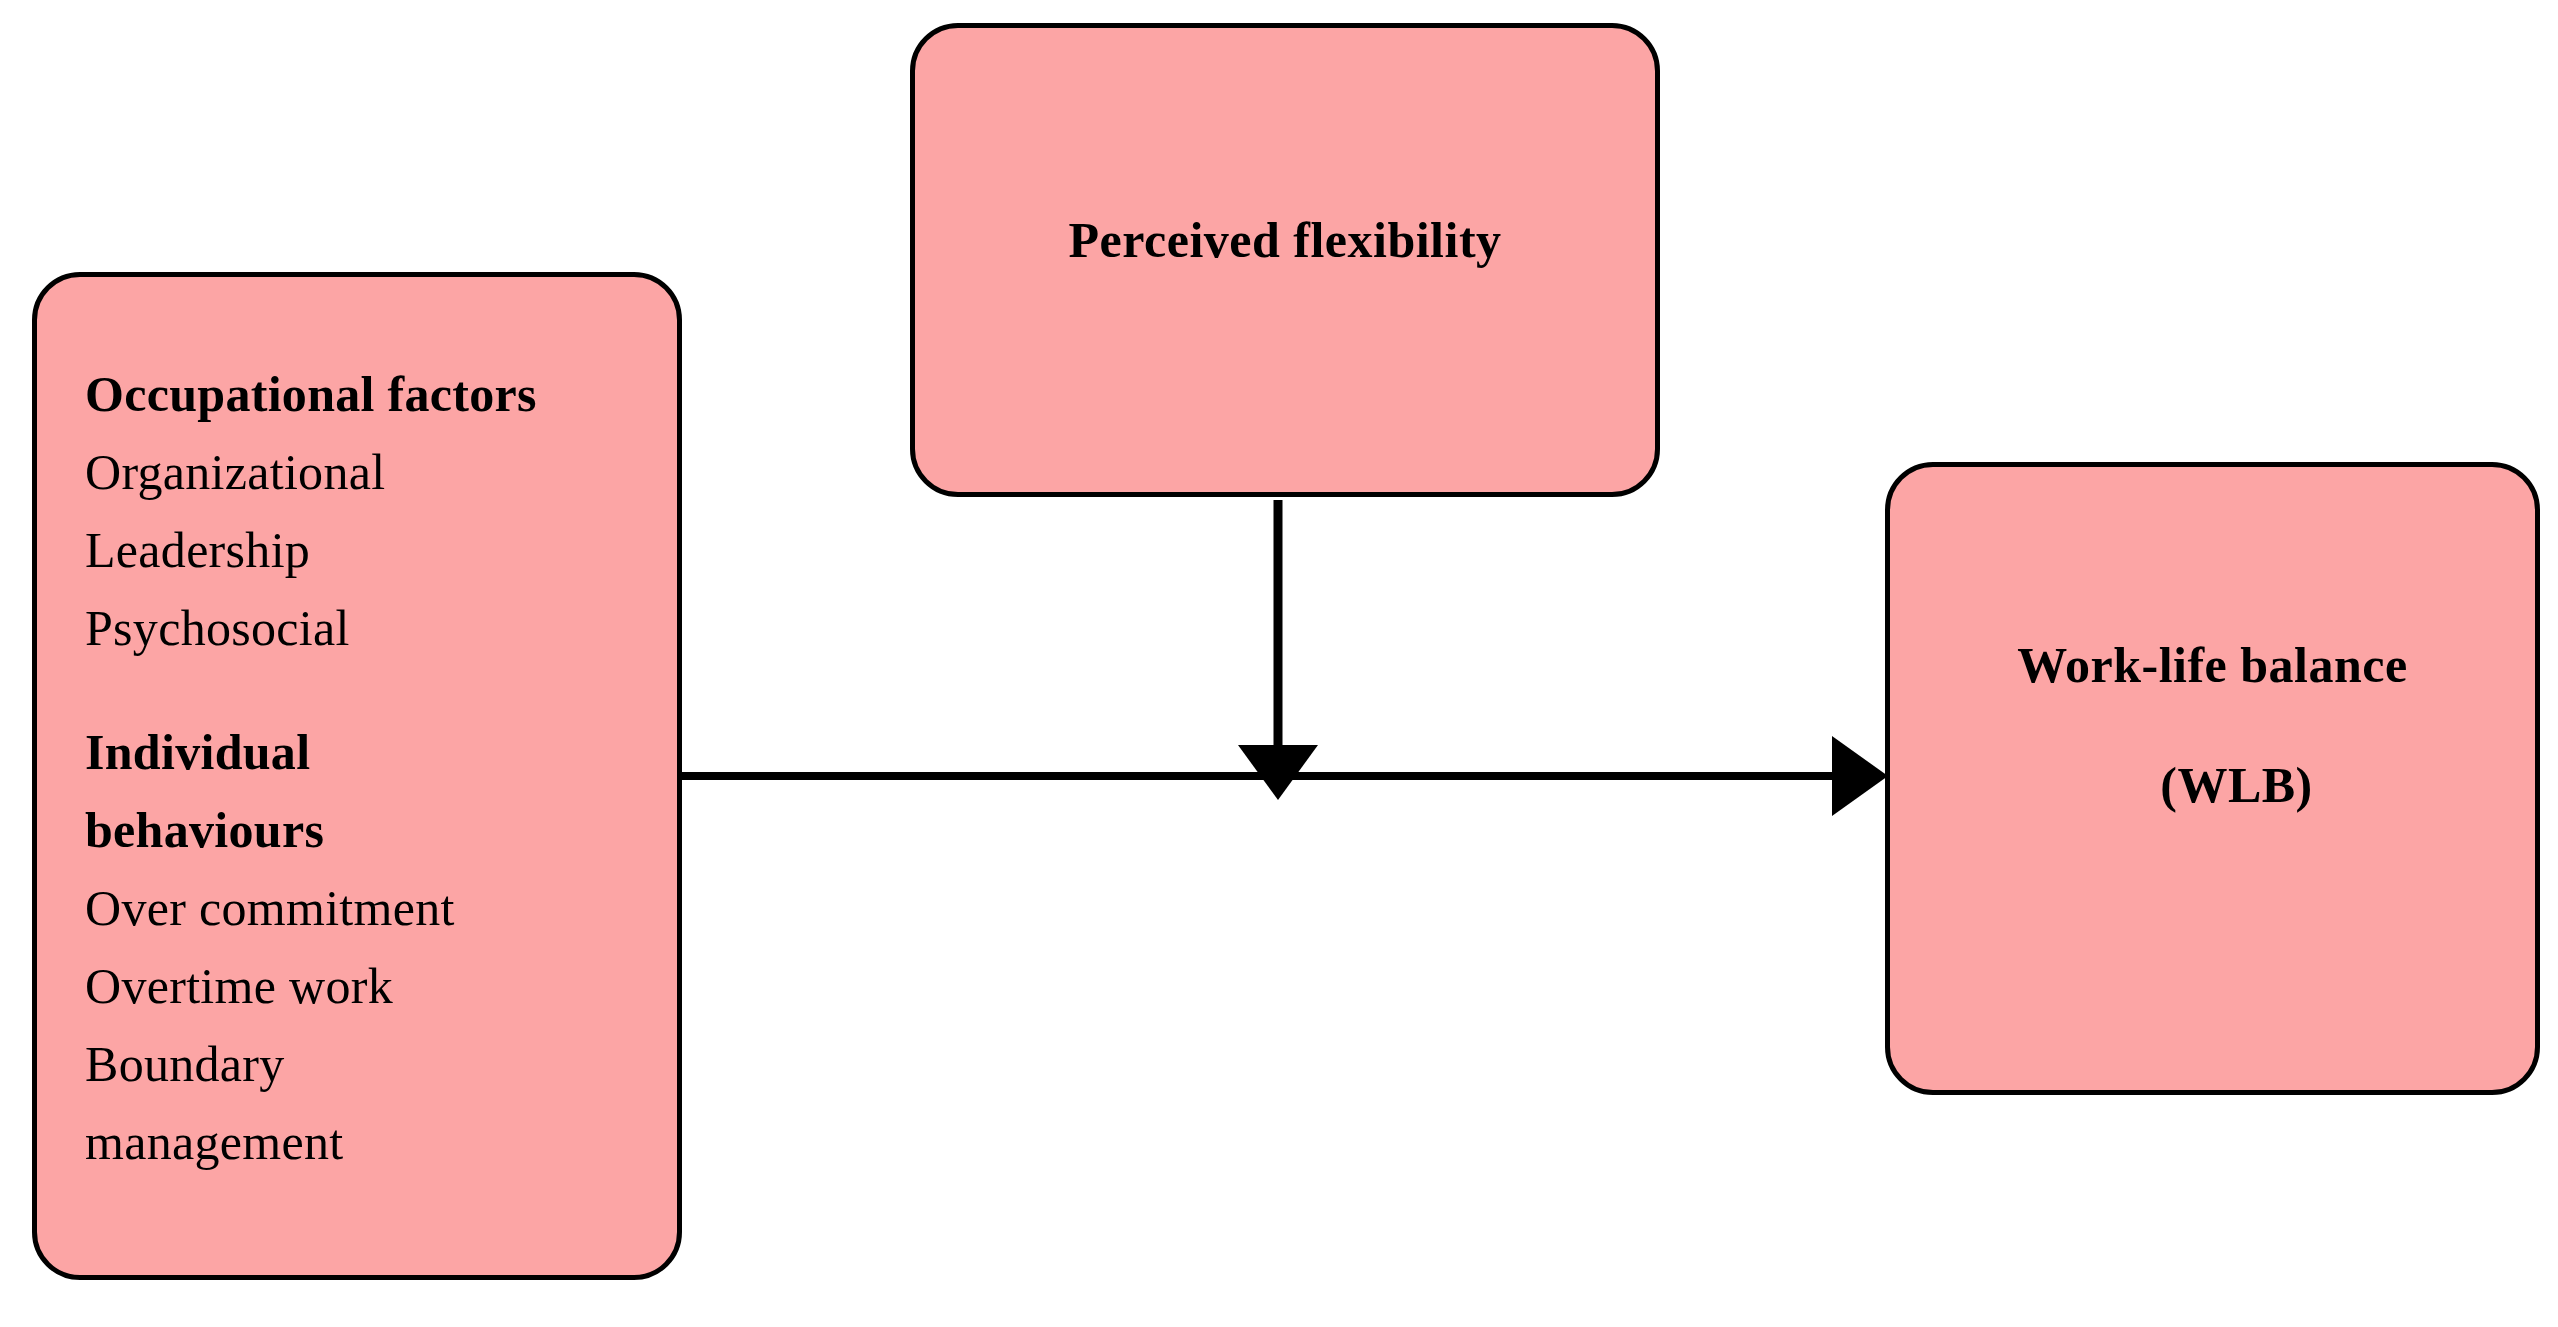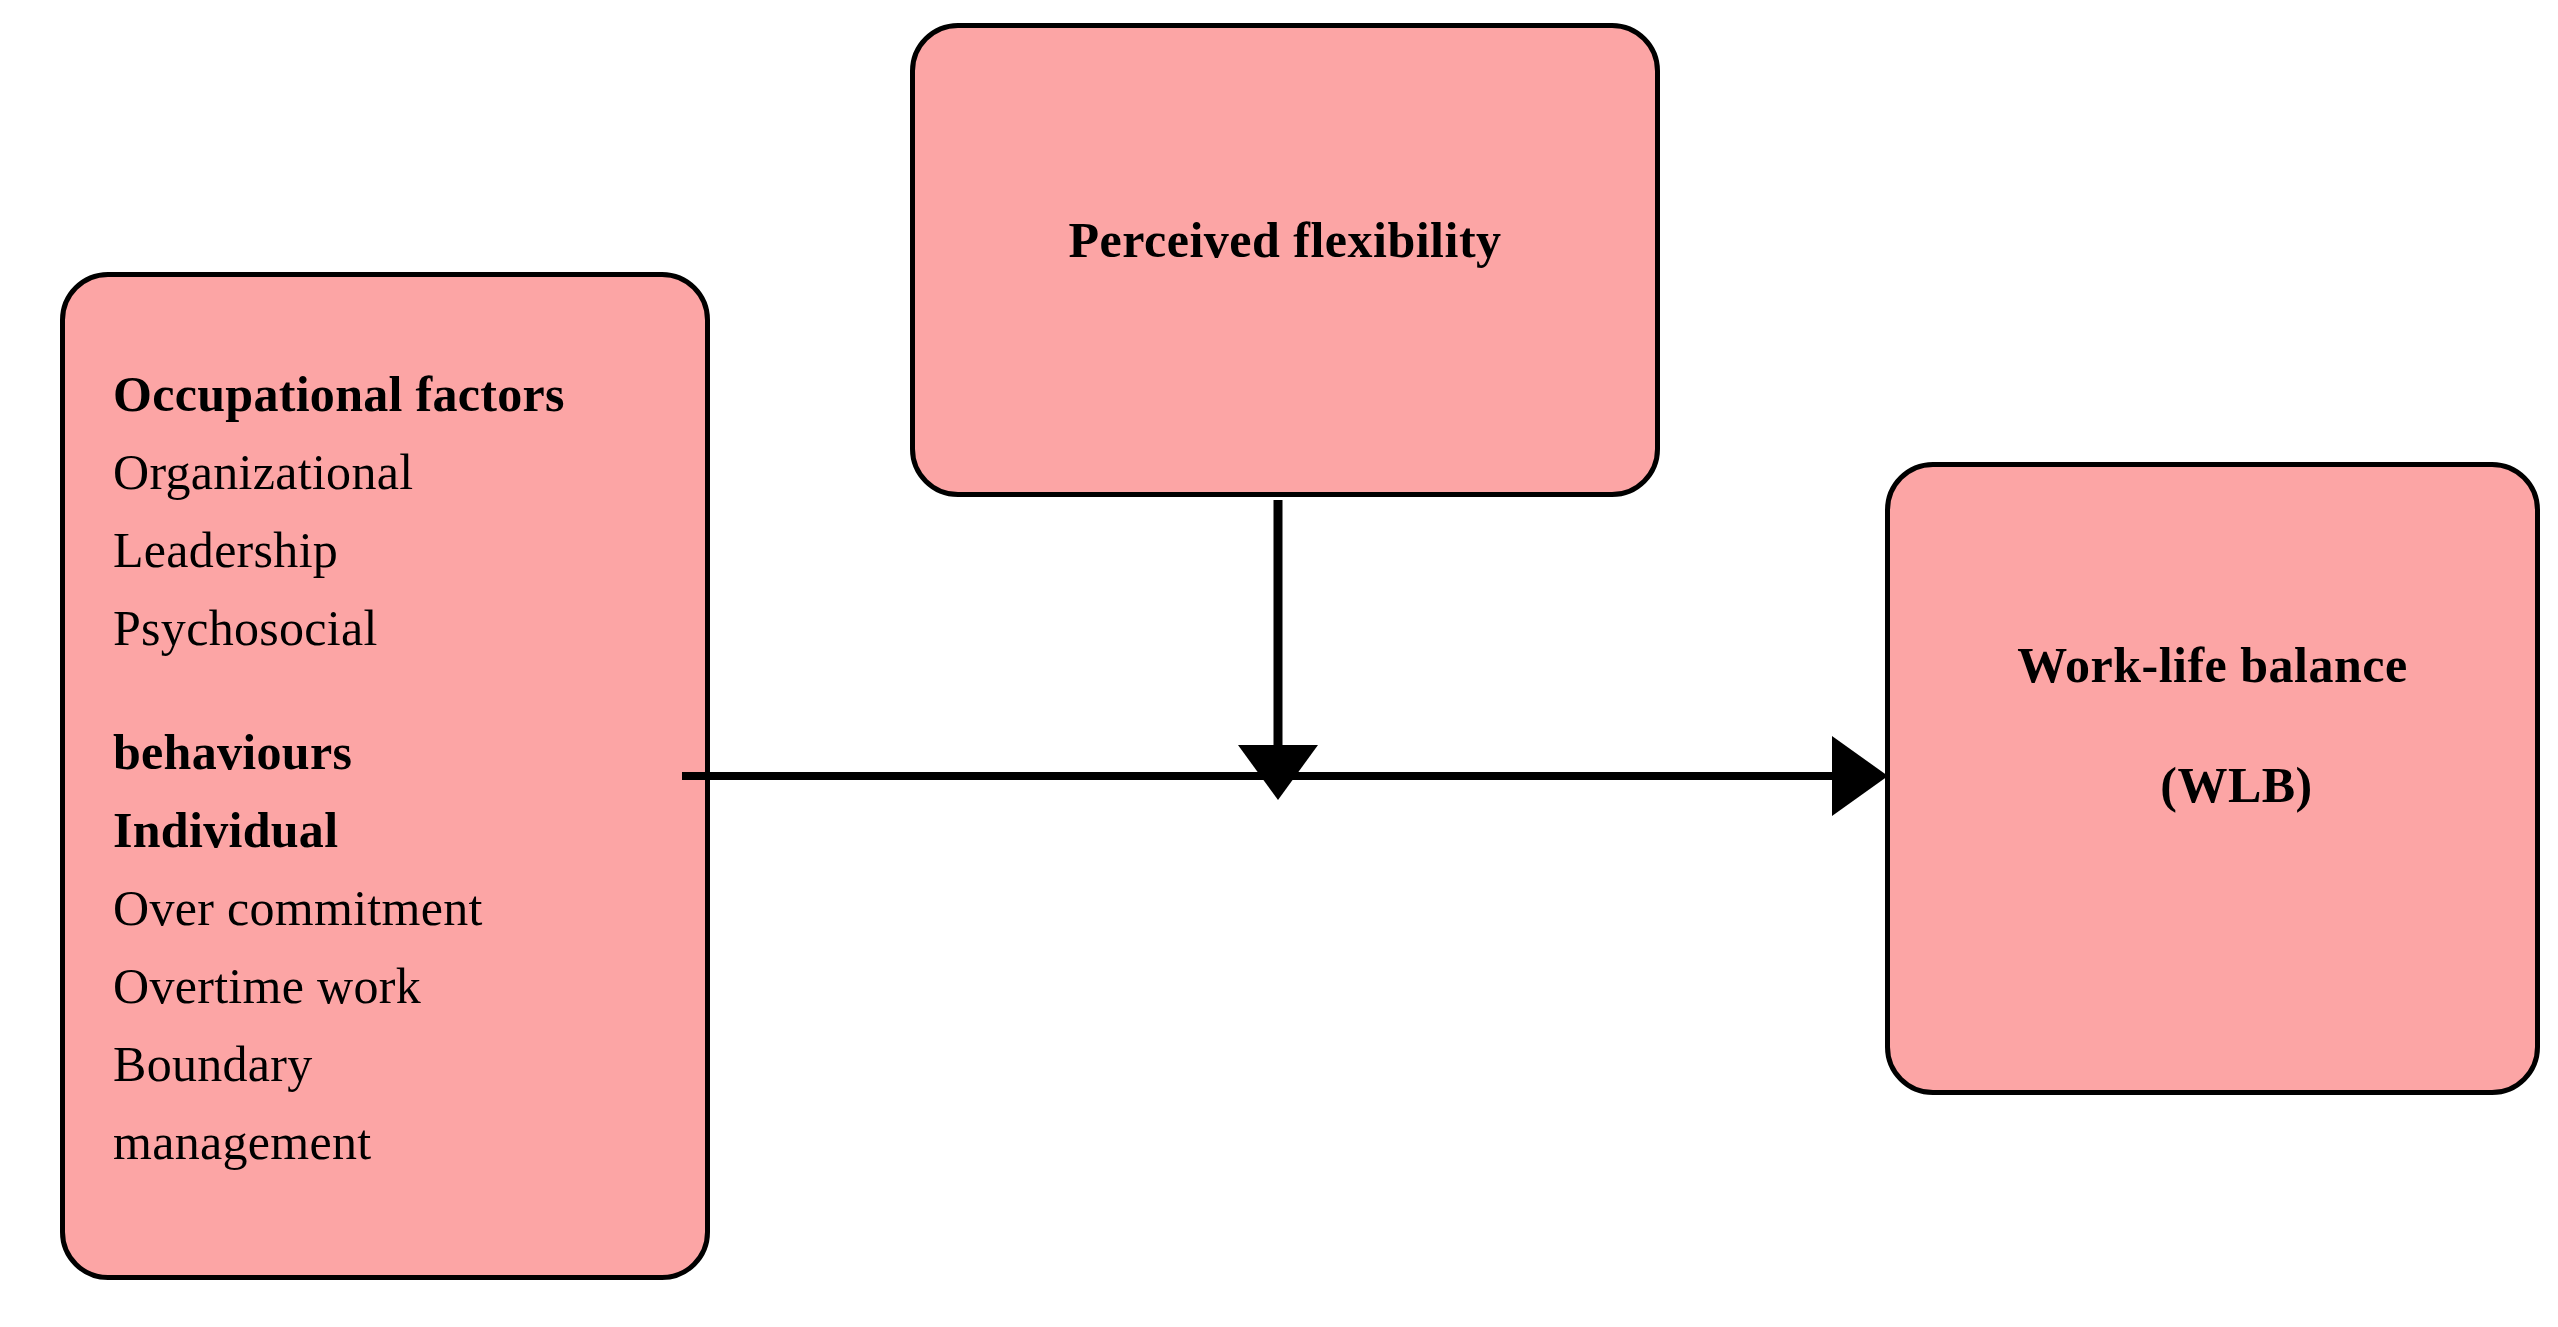--- a/index.html
+++ b/index.html
@@ -24,21 +24,20 @@
     border: 5px solid #000000;
     border-radius: 48px;
   }
 
   
   #node-factors {
     left: 32px;
     top: 272px;
     width: 650px;
     height: 1008px;
-    margin-left: 28px;
   }
   #node-factors .inner {
     position: absolute;
     left: 48px;
     top: 78px;
     right: 20px;
   }
   .f-line {
     font-size: 50px;
     line-height: 78px;
@@ -107,22 +106,22 @@
 
   <div class="node" id="node-factors">
     <div class="inner">
       <div class="f-line bold">Occupational factors</div>
       <div class="f-line">Organizational</div>
       <div class="f-line">Leadership</div>
       <div class="f-line">Psychosocial</div>
 
       <div class="f-gap"></div>
 
+      <div class="f-line bold">Individual</div>
       <div class="f-line bold">behaviours</div>
-      <div class="f-line bold">Individual</div>
       <div class="f-line">Over commitment</div>
       <div class="f-line">Overtime work</div>
       <div class="f-line">Boundary</div>
       <div class="f-line">management</div>
     </div>
   </div>
 
   <div class="node" id="node-flexibility">
     <div class="inner">
       <div class="title">Perceived flexibility</div>

